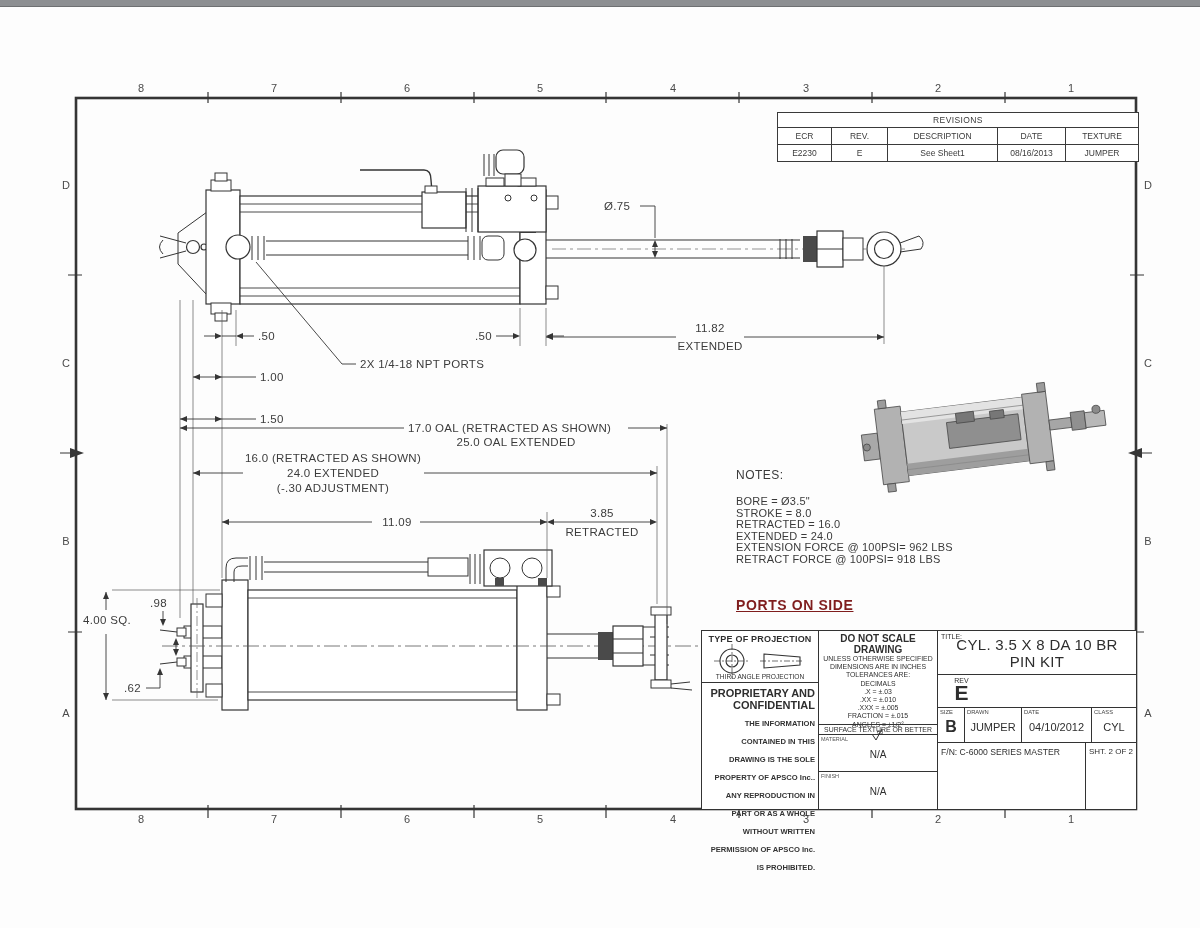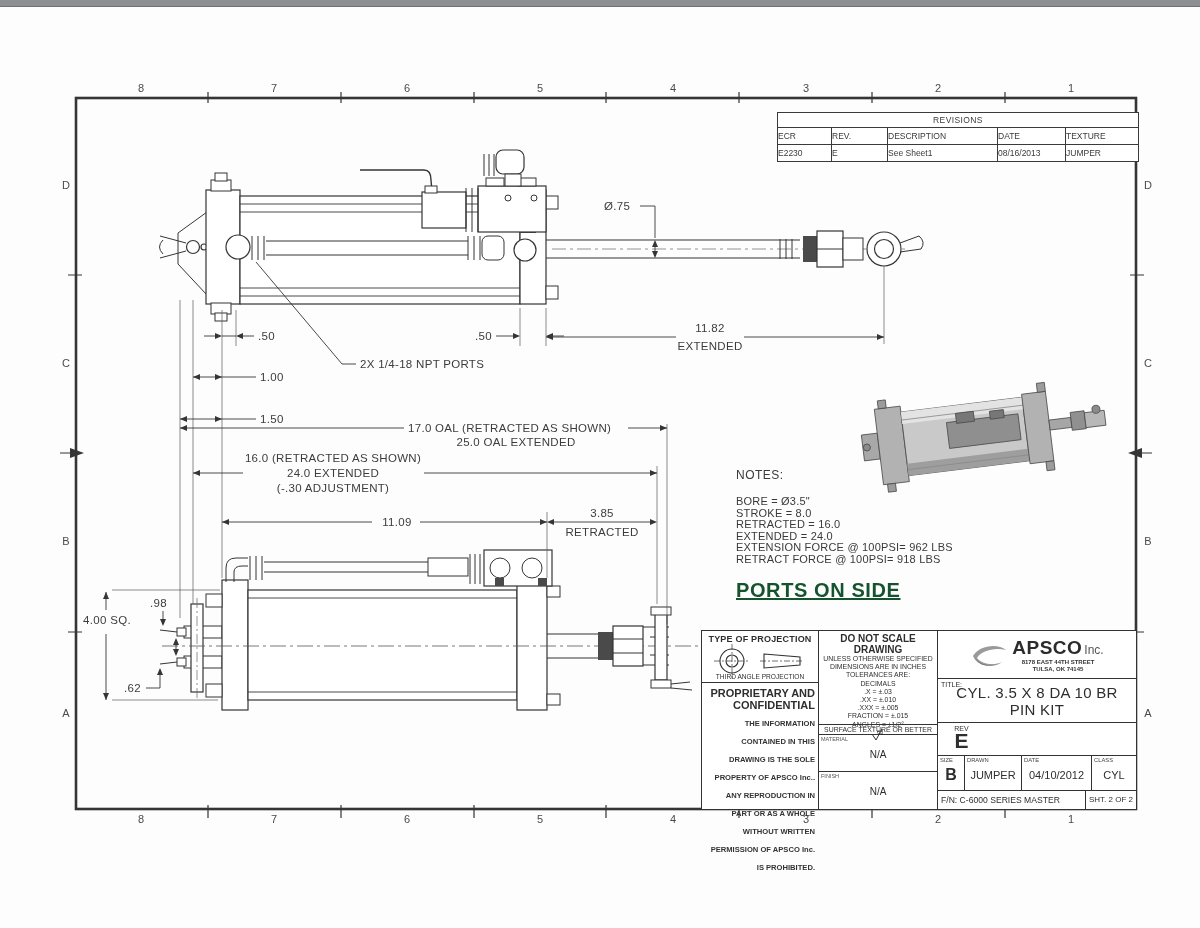--- a/index.html
+++ b/index.html
@@ -6,29 +6,29 @@
   .stage{position:relative;width:1200px;height:928px;background:#fdfdfd;overflow:hidden;
          font-family:"Liberation Sans",sans-serif;color:#3b3b3b;}
   .topbar{position:absolute;left:0;top:0;width:1200px;height:6px;background:#8d8f92;border-bottom:1px solid #6e7072;}
   .zone{position:absolute;font-size:11px;color:#4a4a4a;width:20px;text-align:center;}
   svg.sheet{position:absolute;left:0;top:0;}
   .dim{font:11.5px "Liberation Sans",sans-serif;fill:#3c3c3c;letter-spacing:.3px;}
   
   .rev{position:absolute;left:777px;top:112px;width:360px;border:1.4px solid #3a3a3a;background:#fff;font-size:8.5px;color:#3a3a3a;}
   .rev .t{border-bottom:1px solid #3a3a3a;text-align:center;padding:2px 0;letter-spacing:.4px;}
   .rev .r{display:grid;grid-template-columns:54px 56px 110px 68px 1fr;}
-  .rev .r div{border-right:1px solid #3a3a3a;border-bottom:1px solid #3a3a3a;padding:3px 0;}
+  .rev .r div{border-right:1px solid #3a3a3a;border-bottom:1px solid #3a3a3a;text-align:center;padding:3px 0;}
   .rev .r div:last-child{border-right:none;}
   .rev .r.last div{border-bottom:none;}
   
   .notes{position:absolute;left:736px;top:468px;width:270px;color:#3a3a3a;}
   .notes .h{font-size:12px;letter-spacing:.5px;margin-bottom:14px;}
   .notes .ln{font-size:11px;line-height:11.5px;letter-spacing:.2px;white-space:nowrap;}
-  .notes .callout{margin-top:14px;font-size:20px;font-weight:bold;letter-spacing:.6px;
-                  text-decoration:underline;color:#14532d;}
+  .notes .callout{margin-top:32px;font-size:14px;font-weight:bold;letter-spacing:.6px;
+                  text-decoration:underline;color:#7f1d1d;}
   
   .tb{position:absolute;left:701px;top:630px;width:436px;height:180px;background:#fff;
       border:1.6px solid #333;box-sizing:border-box;display:flex;color:#2e2e2e;}
   .tb *{box-sizing:border-box;}
   .c1{width:117px;border-right:1.4px solid #333;display:flex;flex-direction:column;}
   .c2{width:119px;border-right:1.4px solid #333;display:flex;flex-direction:column;}
   .c3{flex:1;display:flex;flex-direction:column;}
   .projBox{height:69px;border-bottom:1.4px solid #333;text-align:center;position:relative;}
   .projBox .hd{font-size:9px;font-weight:bold;letter-spacing:.2px;margin-top:3px;}
   .projBox .ft{font-size:6.6px;position:absolute;bottom:2px;width:100%;}
@@ -425,31 +425,20 @@
       <div class="nabox">
         <div class="lb">MATERIAL</div>
         <div class="v">N/A</div>
       </div>
       <div class="nabox">
         <div class="lb">FINISH</div>
         <div class="v">N/A</div>
       </div>
     </div>
     <div class="c3">
-      <div class="logoBox">
-        <svg width="38" height="28" viewBox="0 0 38 28">
-          <path d="M3,15 C9,4 28,2 36,9 C24,6 11,10 7,17 C11,23 24,25 32,21 C25,27 8,27 3,15 Z" fill="#9a9a9a"></path>
-          <path d="M5,17 C9,23 17,25 24,24 C15,26 8,23 5,17 Z" fill="#6f6f6f"></path>
-        </svg>
-        <div class="logoTxt">
-          <span class="nm">APSCO</span><span class="inc">Inc.</span>
-          <div class="ad">8178 EAST 44TH STREET</div>
-          <div class="ad">TULSA, OK 74145</div>
-        </div>
-      </div>
       <div class="titleBox">
         <div class="lb">TITLE:</div>
         <div class="l1">CYL. 3.5 X 8 DA 10 BR</div>
         <div class="l2">PIN KIT</div>
       </div>
       <div class="dwgRow">
         <div class="rev2">
           <div class="lb">REV</div>
           <div class="v">E</div>
         </div>

